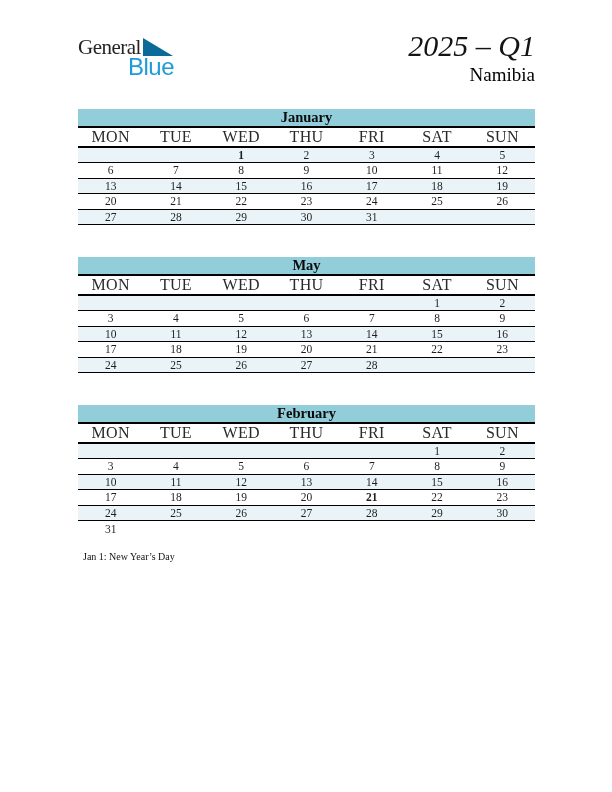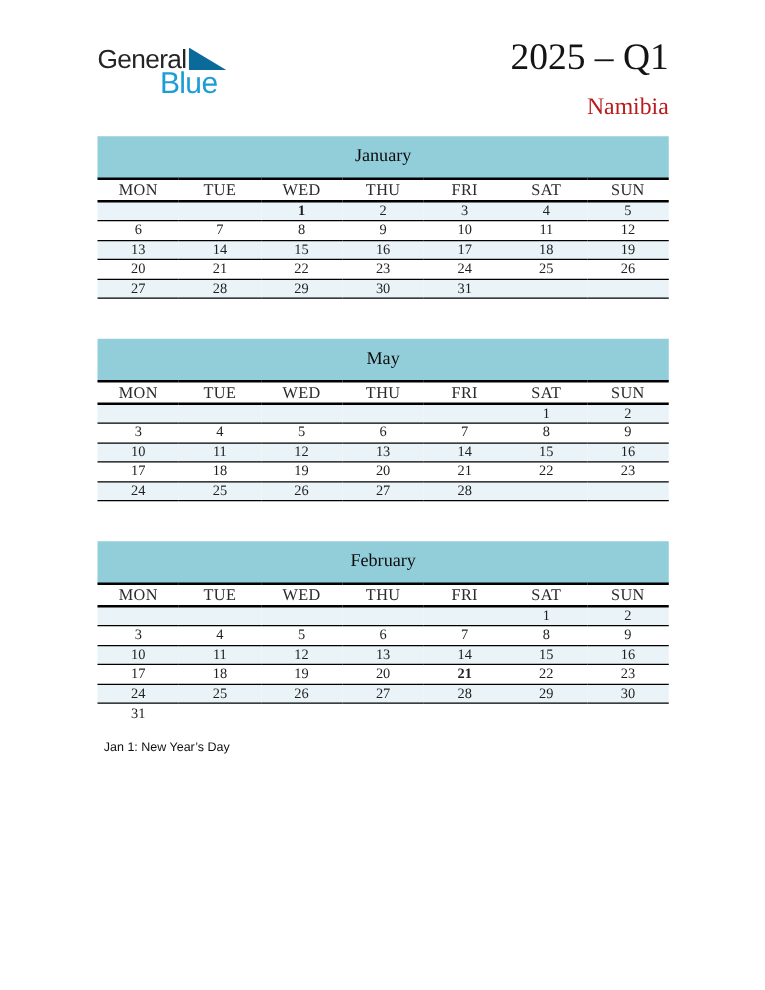--- a/index.html
+++ b/index.html
@@ -16,61 +16,61 @@
     font-family:"Liberation Serif", serif;color:#1c1c1c;
   }
   .page{
     position:relative;width:457px;margin-left:78px;padding-top:109px;
   }
   
   .logo{
     position:absolute;top:36px;left:0;width:98px;
     font-family:"Liberation Sans", sans-serif;line-height:1;
   }
-  .logo-top{display:flex;align-items:flex-start;}
+  .logo-top{display:flex;align-items:flex-start;font-family:Liberation Serif, serif;}
   .logo-general{
     font-size:21px;color:#262324;letter-spacing:-0.5px;line-height:1.1;
   }
   .logo-flag{display:inline-block;margin-left:2px;margin-top:2px;}
   .logo-flag svg{display:block;}
   .logo-flag polygon{fill:var(--logo-triangle);}
   .logo-blue{
     font-size:24px;color:var(--logo-blue);letter-spacing:-0.5px;
     text-align:right;margin-top:-5px;padding-right:2px;line-height:1.1;
   }
   .title-block{position:absolute;top:30px;right:0;text-align:right;}
-  .page-title{font-size:30px;color:#141414;line-height:1.05;}
-  .page-subtitle{font-size:19px;color:#b91c1c;line-height:1.2;margin-top:13px;}
+  .page-title{font-size:30px;color:#141414;line-height:1.05;font-style:italic;}
+  .page-subtitle{font-size:19px;color:#000000;line-height:1.2;margin-top:2px;}
   
   table.month{
     width:100%;border-collapse:collapse;table-layout:fixed;
   }
   table.month + table.month{margin-top:32px;}
   table.month:nth-of-type(3){margin-top:33px;}
   td{text-align:center;padding:0;}
   td.month-title{
     background:var(--month-bar);
-    font-weight:normal;font-size:14.5px;color:#0a0a0a;
-    height:34px;border-bottom:2px solid #000;
+    font-weight:bold;font-size:14.5px;color:#0a0a0a;
+    height:18px;border-bottom:2px solid #000;
   }
   tr.weekday-row td{
-    font-size:13px;color:#2a2a2a;letter-spacing:0.3px;
+    font-size:16px;color:#2a2a2a;letter-spacing:0.3px;
     height:14px;border-bottom:2px solid #000;vertical-align:middle;
   }
   tr.day-row td{
     font-size:11.5px;color:#1f1f1f;height:15.5px;
     border-bottom:1.5px solid #000;vertical-align:middle;
   }
   tr.day-row.alt td{background:var(--alt-row);}
   tr.day-row.open td{border-bottom:none;background:#fff;}
   td.holiday{color:var(--holiday);font-weight:bold;}
   
   .notes{
     margin-top:13px;margin-left:5px;
-    font-family:Liberation Sans, sans-serif;
+    font-family:Liberation Serif, serif;
     font-size:10px;color:#111;line-height:15px;
   }
 </style>
 </head>
 <body>
 
 <div class="page">
 
   <div class="logo">
     <div class="logo-top">

